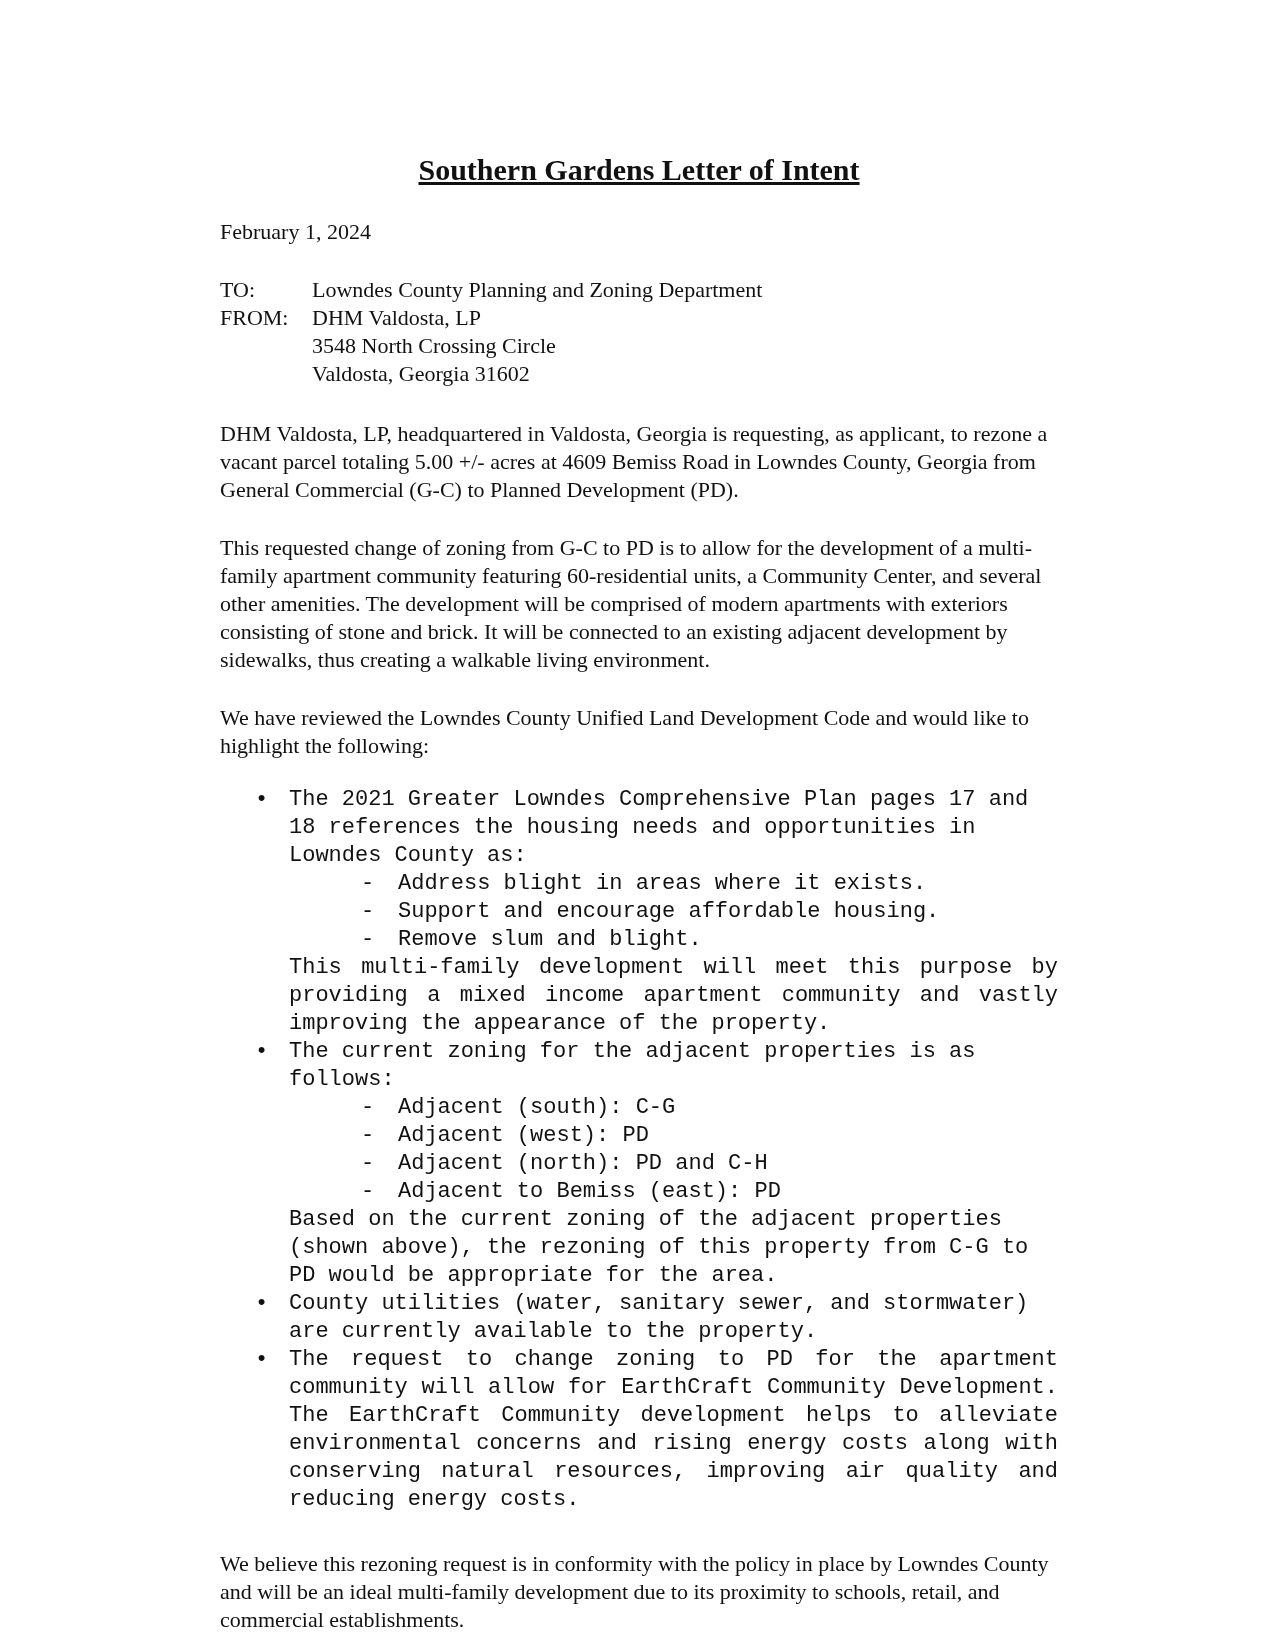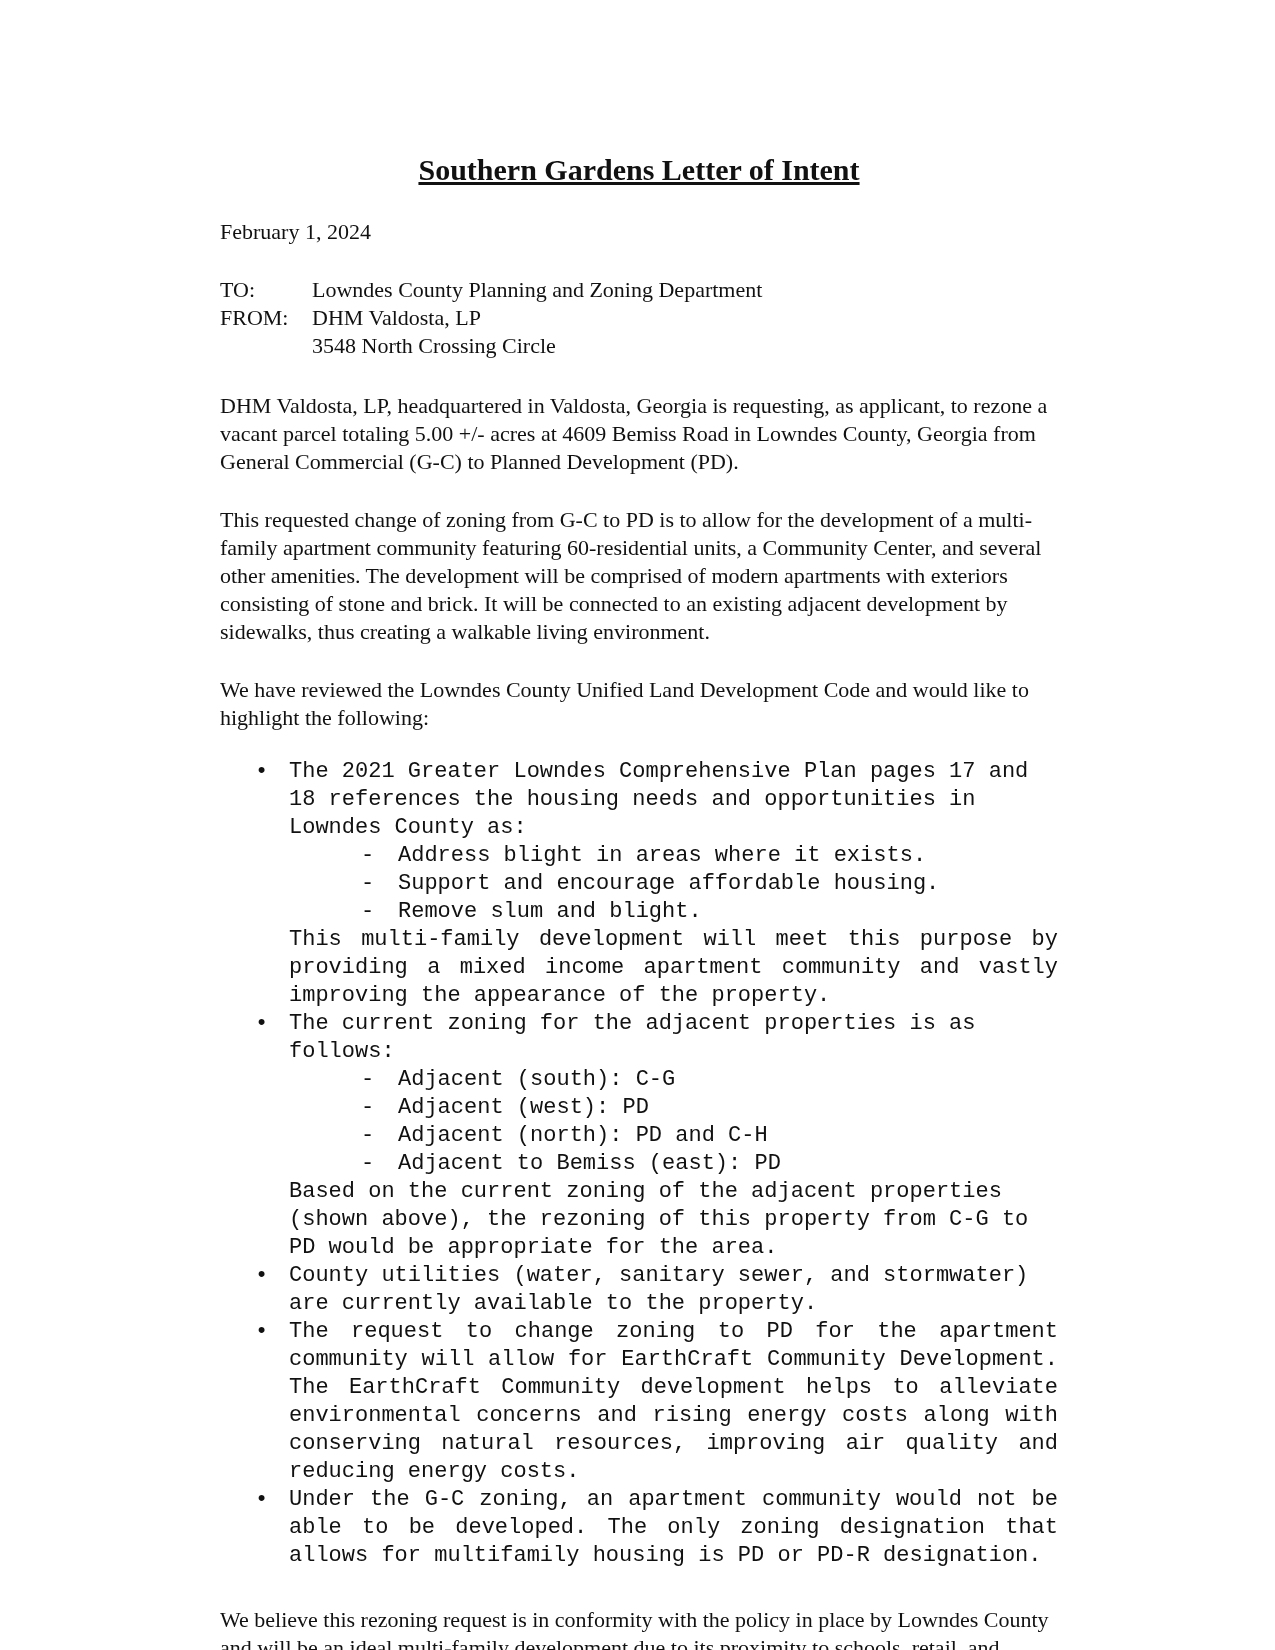--- a/index.html
+++ b/index.html
@@ -100,20 +100,21 @@
   <div class="addr-block">
     <div class="addr-row">
       <span class="addr-label">TO:</span>
       <span class="addr-value">Lowndes County Planning and Zoning Department</span>
     </div>
     <div class="addr-row">
       <span class="addr-label">FROM:</span>
       <span class="addr-value">DHM Valdosta, LP</span>
     </div>
     <div class="addr-indent">3548 North Crossing Circle</div>
+    <div class="addr-indent">Valdosta, Georgia 31602</div>
   </div>
 
   <p class="para">DHM Valdosta, LP, headquartered in Valdosta, Georgia is requesting, as applicant, to rezone a vacant parcel totaling 5.00 +/- acres at 4609 Bemiss Road in Lowndes County, Georgia from General Commercial (G-C) to Planned Development (PD).</p>
 
   <p class="para">This requested change of zoning from G-C to PD is to allow for the development of a multi-family apartment community featuring 60-residential units, a Community Center, and several other amenities. The development will be comprised of modern apartments with exteriors consisting of stone and brick. It will be connected to an existing adjacent development by sidewalks, thus creating a walkable living environment.</p>
 
   <p class="para tight">We have reviewed the Lowndes County Unified Land Development Code and would like to highlight the following:</p>
 
   <ul class="bullets">
 
@@ -139,21 +140,18 @@
     </li>
 
     <li class="bullet">
       <div class="b-text">County utilities (water, sanitary sewer, and stormwater) are currently available to the property.</div>
     </li>
 
     <li class="bullet">
       <div class="b-text just">The request to change zoning to PD for the apartment community will allow for EarthCraft Community Development.  The EarthCraft Community development helps to alleviate environmental concerns and rising energy costs along with conserving natural resources, improving air quality and reducing energy costs.</div>
     </li>
 
-    <li class="bullet">
-      <div class="b-text just">Under the G-C zoning, an apartment community would not be able to be developed.  The only zoning designation that allows for multifamily housing is PD or PD-R designation.</div>
-    </li>
 
   </ul>
 
   <p class="para">We believe this rezoning request is in conformity with the policy in place by Lowndes County and will be an ideal multi-family development due to its proximity to schools, retail, and commercial establishments.</p>
 
 </div>
 
 </body></html>

